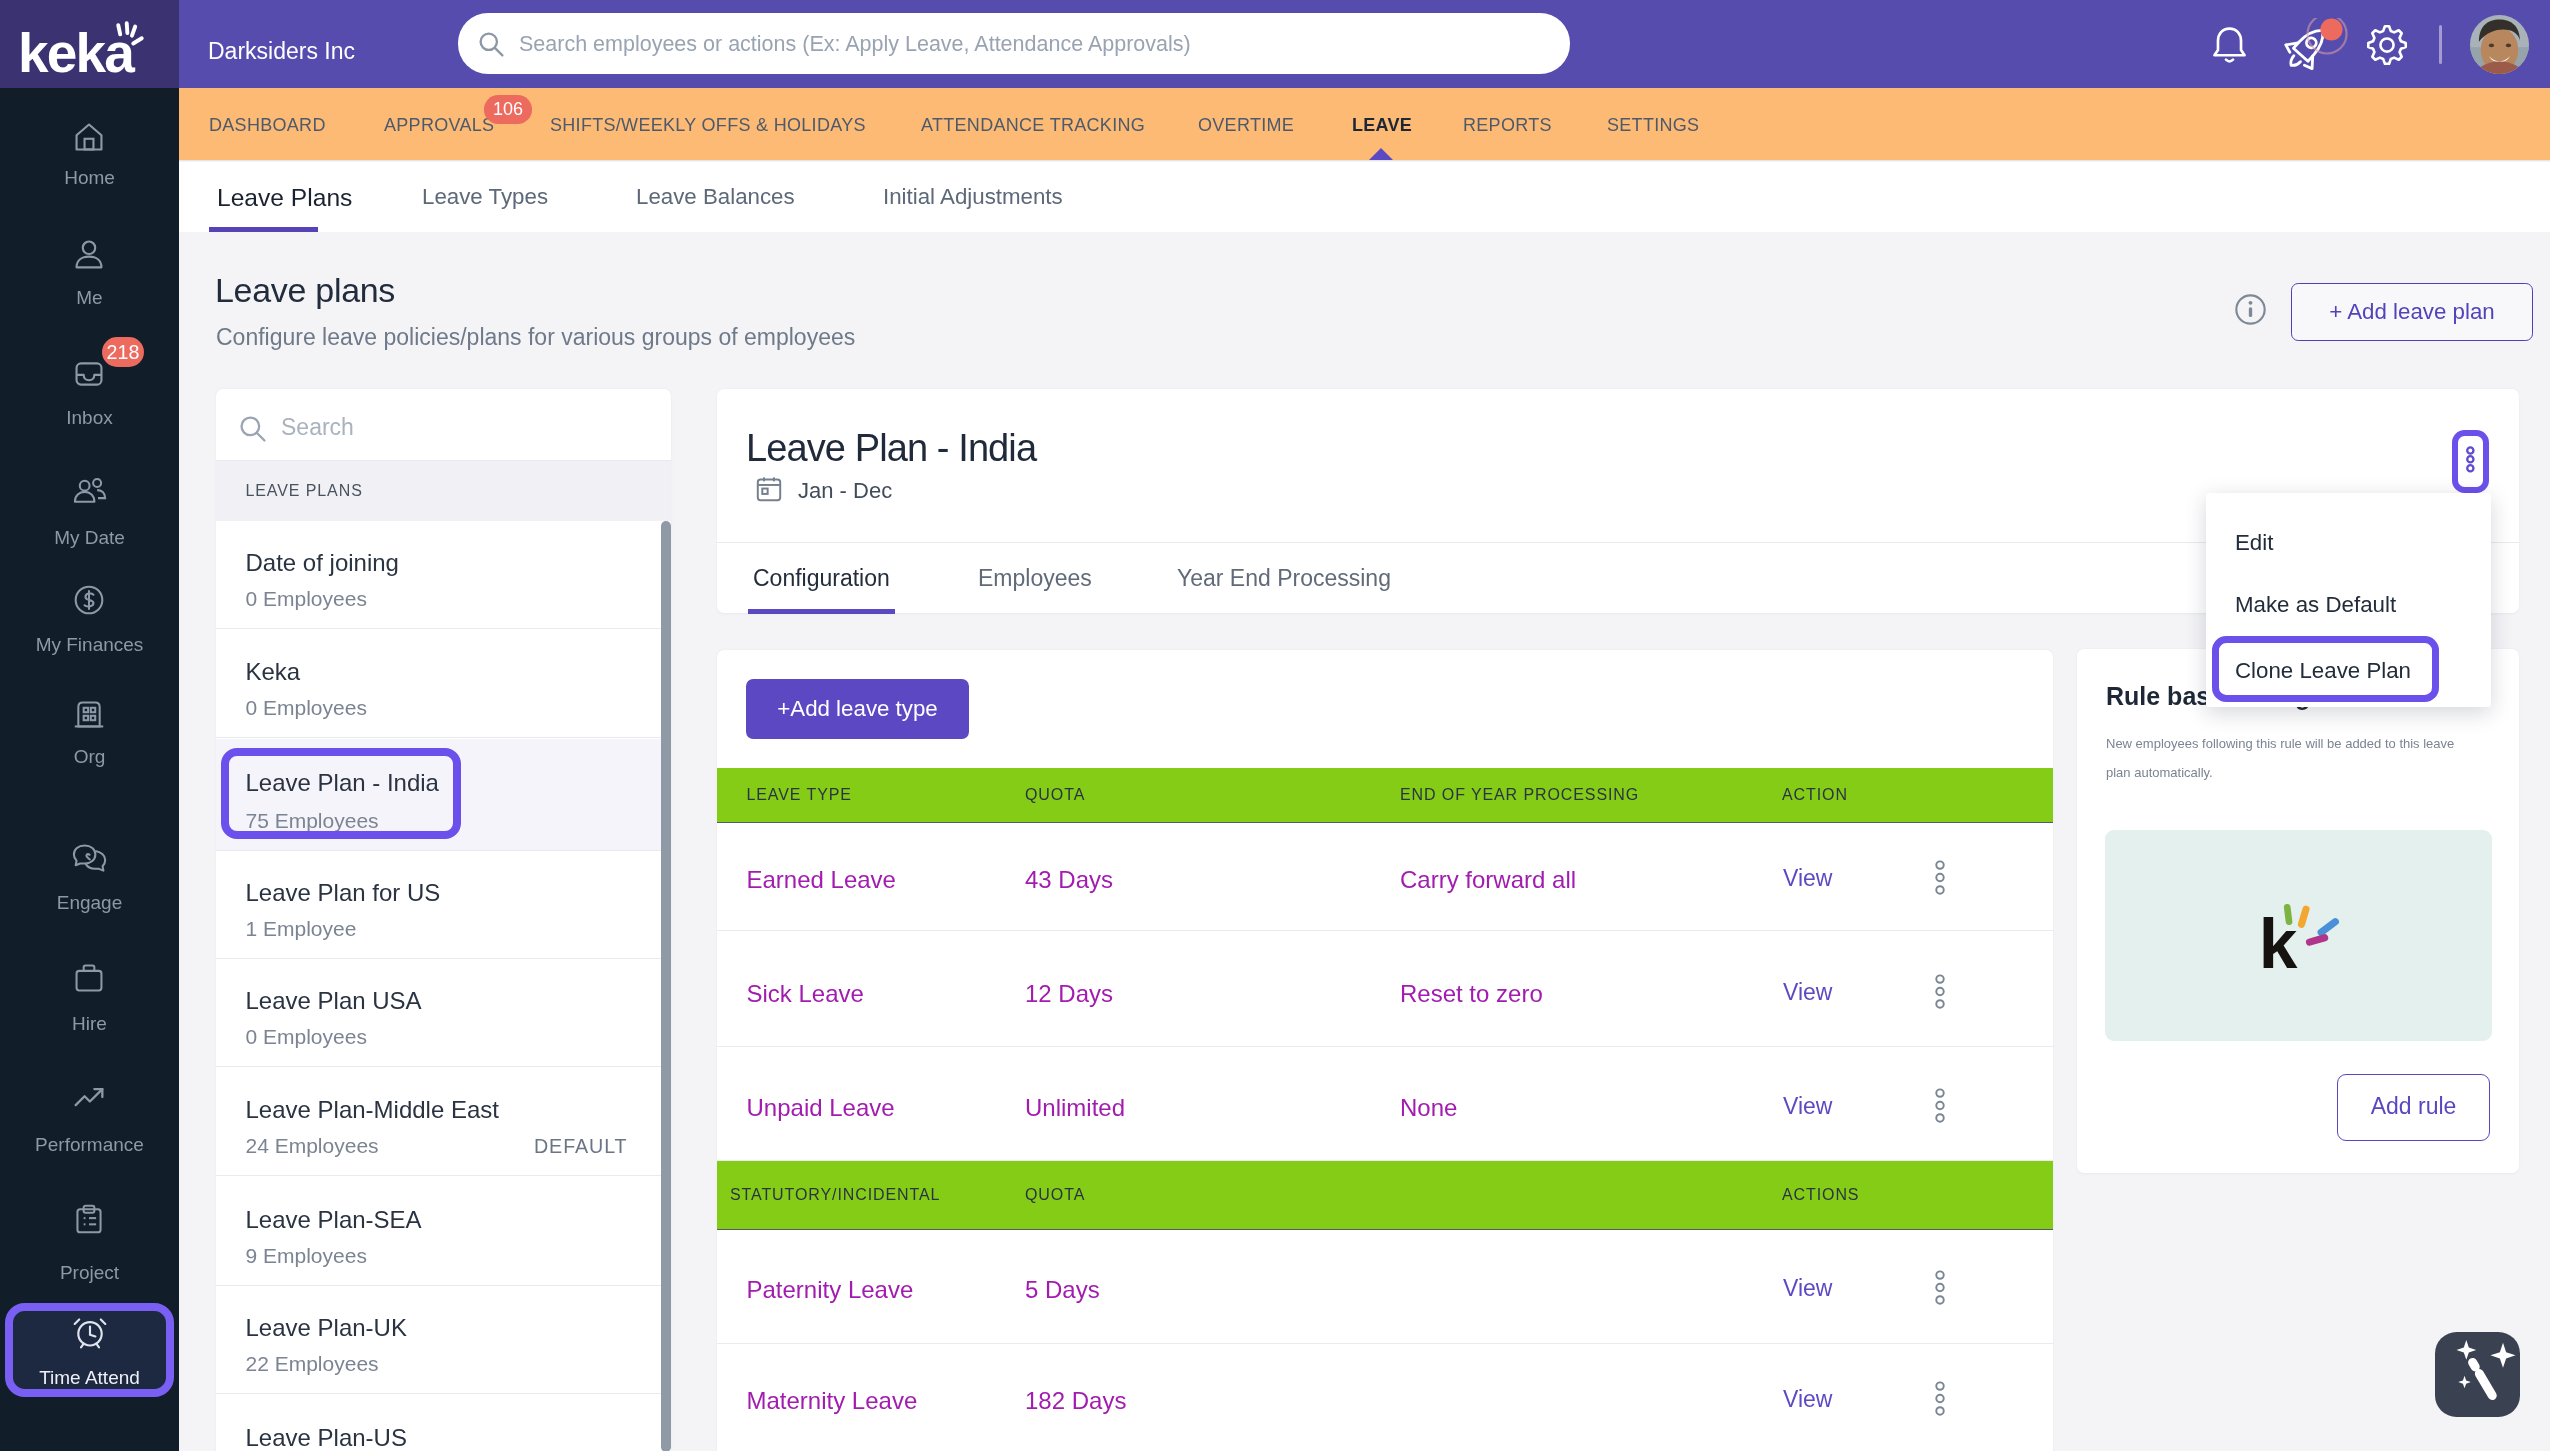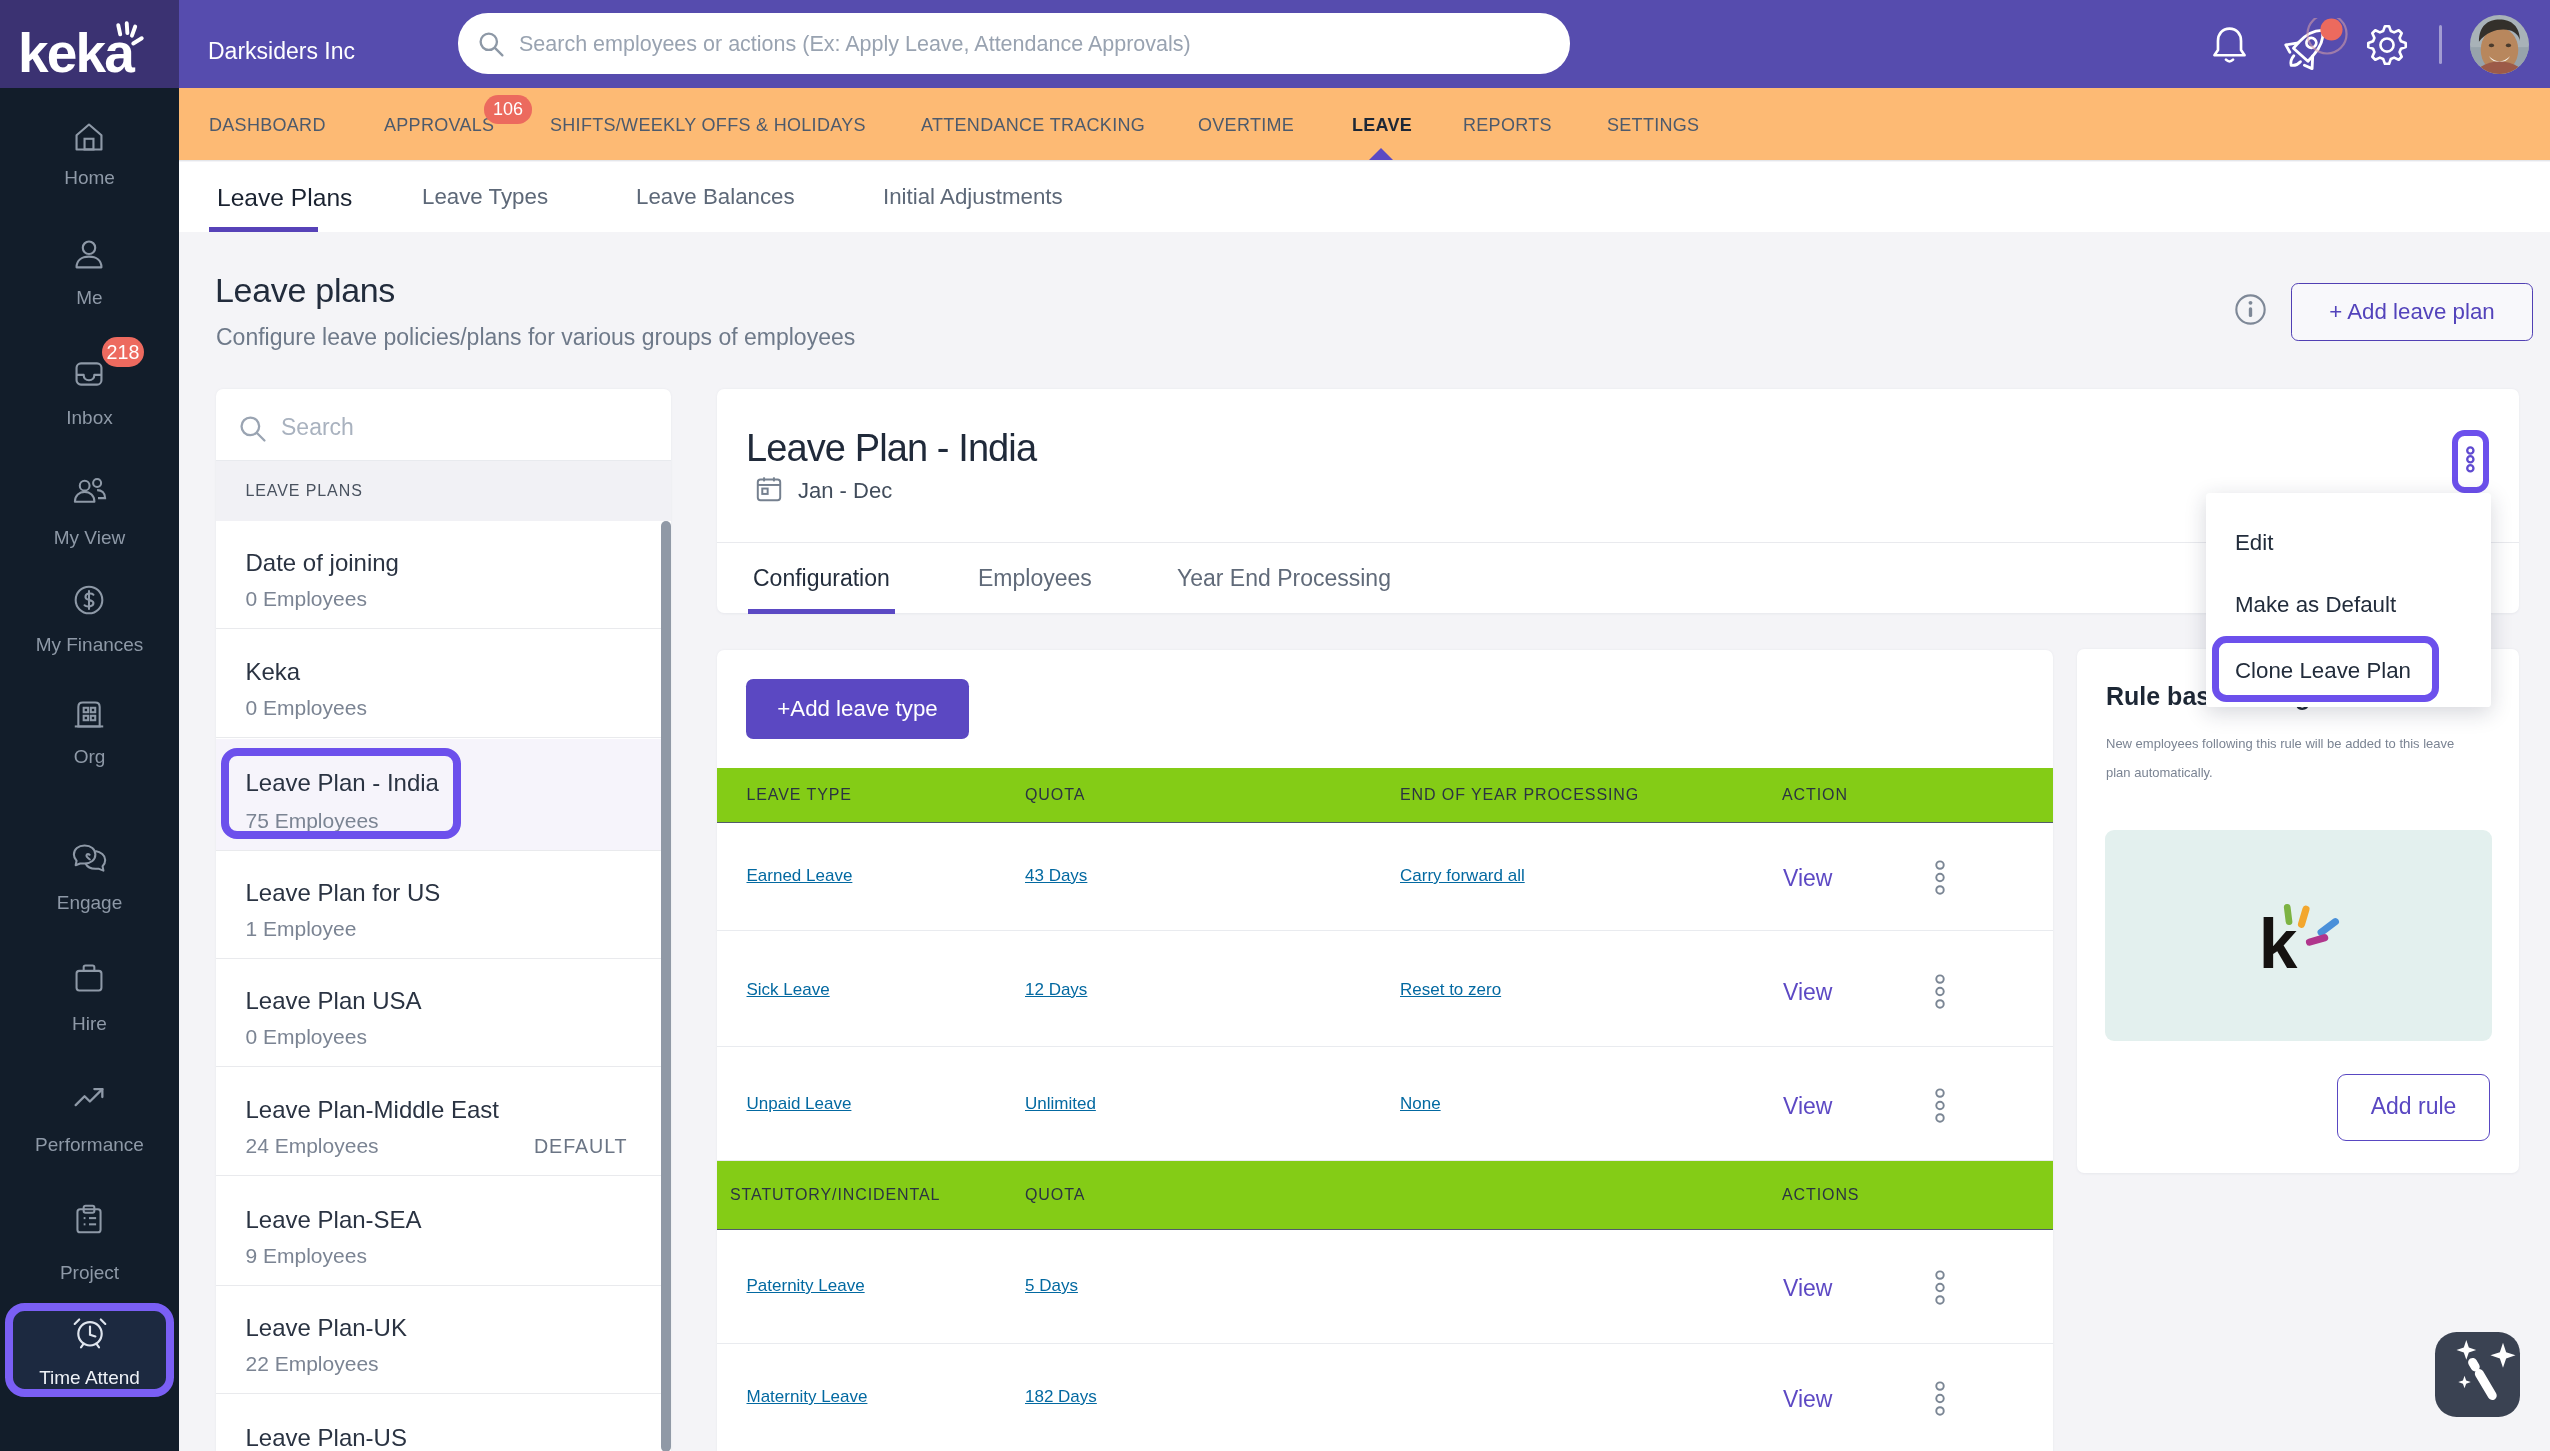--- a/index.html
+++ b/index.html
@@ -52,21 +52,21 @@
 
 #kebab { position:absolute; left:2452px; top:430px; width:37px; height:63px; border:6.3px solid #6c50ec; border-radius:12.5px; background:#fff; }
 #dropdown { position:absolute; left:2206px; top:493px; width:285px; height:214px; background:#fff; border-radius:3.6px; box-shadow:0 5.4px 21.5px rgba(30,35,60,0.18); }
 .mitem { position:absolute; left:29px; font-size:22.3px; color:#222c3b; white-space:nowrap; }
 #clonebox { position:absolute; left:6.3px; top:143px; width:227px; height:66px; border:7.2px solid #6c50ec; border-radius:14.3px; }
 
 #addtype { position:absolute; left:29px; top:29px; width:223px; height:60px; background:#5b48c2; border-radius:7.2px; color:#fff; font-size:22.3px; text-align:center; line-height:60px; }
 .thead { position:absolute; left:0; width:1336px; height:55px; background:#84cc16; border-bottom:1.8px solid #525c6b; }
 .th { position:absolute; top:18px; font-size:16px; letter-spacing:0.9px; color:#2b3442; }
 .trow { position:absolute; left:0; width:1336px; border-bottom:0.9px solid #e9ebef; }
-.td { position:absolute; font-size:17px; color:#0369a1; white-space:nowrap;text-decoration:underline; }
+.td { position:absolute; font-size:24px; color:#a21caf; white-space:nowrap; }
 .view { position:absolute; left:1066px; font-size:23px; color:#5d49c4; }
 
 #rtitle { position:absolute; left:29px; top:33px; font-size:25px; font-weight:700; color:#1d2735; white-space:nowrap; }
 #rpara { position:absolute; left:29px; top:80px; width:362px; font-size:13px; color:#7b8493; line-height:29px; }
 #mintbox { position:absolute; left:28px; top:181px; width:387px; height:211px; background:#e3f0ee; border-radius:9px; }
 #addrule { position:absolute; left:260px; top:425px; width:153px; height:67px; border:1.8px solid #5947c2; border-radius:9px; color:#5947c2; font-size:23px; text-align:center; line-height:63px; background:#fff; }
 
 #fab { position:absolute; left:2435px; top:1332px; width:85px; height:85px; background:#3a4252; border-radius:21.5px; }
 svg { display:block; }
 .icap { position:absolute; }
@@ -157,21 +157,21 @@
   <div class="slabel" style="top:317px">Inbox</div>
   <div class="abs" style="left:102px;top:249px;width:42px;height:30px;background:#ed6a5f;border-radius:15px;color:#fff;font-size:19.7px;text-align:center;line-height:30px">218</div>
   <svg class="sitem" style="left:72px;top:387px" width="36" height="32" viewBox="0 0 40 36">
       <g fill="none" stroke="#8e99a7" stroke-width="2.3">
         <circle cx="14" cy="12" r="5.5"></circle>
         <circle cx="28" cy="9" r="4.5"></circle>
         <path d="M3 30 C3 23 8 19 14 19 C20 19 25 23 25 30 Z" stroke-linejoin="round"></path>
         <path d="M28 17 C33 17 37 20 37 26 L29 26"></path>
       </g>
     </svg>
-  <div class="slabel" style="top:437px">My View</div>
+  <div class="slabel" style="top:437px">My Date</div>
   <svg class="sitem" style="left:73px;top:496px" width="32" height="32" viewBox="0 0 36 36">
       <g fill="none" stroke="#8e99a7" stroke-width="2.3">
         <circle cx="18" cy="18" r="15"></circle>
         <path d="M23 12 C21 10 14 10 14 14.5 C14 19 23 17 23 21.5 C23 26 15 26 13 24 M18 8 L18 28" stroke-linecap="round"></path>
       </g>
     </svg>
   <div class="slabel" style="top:544px">My Finances</div>
   <svg class="sitem" style="left:73px;top:610px" width="32" height="32" viewBox="0 0 36 36">
       <g fill="none" stroke="#8e99a7" stroke-width="2.3">
         <path d="M6 32 L6 10 C6 7 8 5 11 5 L25 5 C28 5 30 7 30 10 L30 32 Z"></path>

